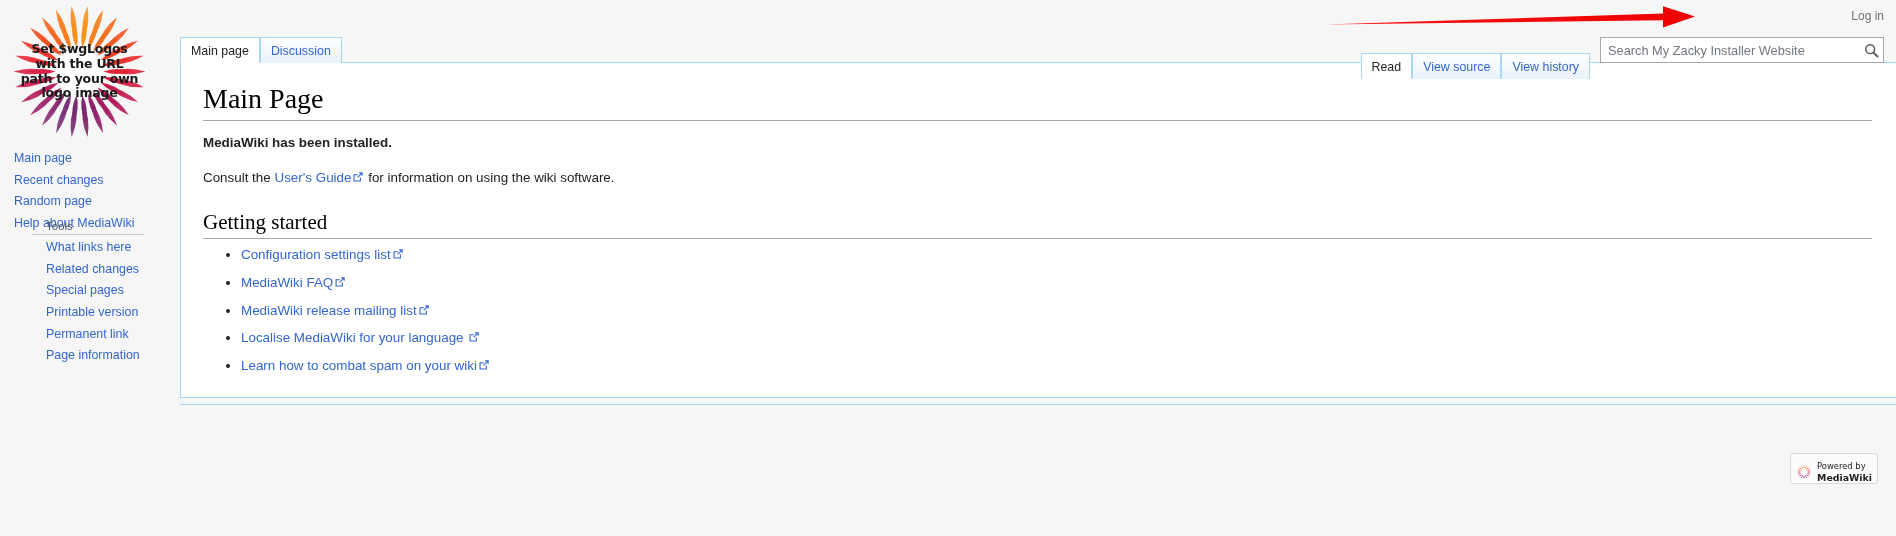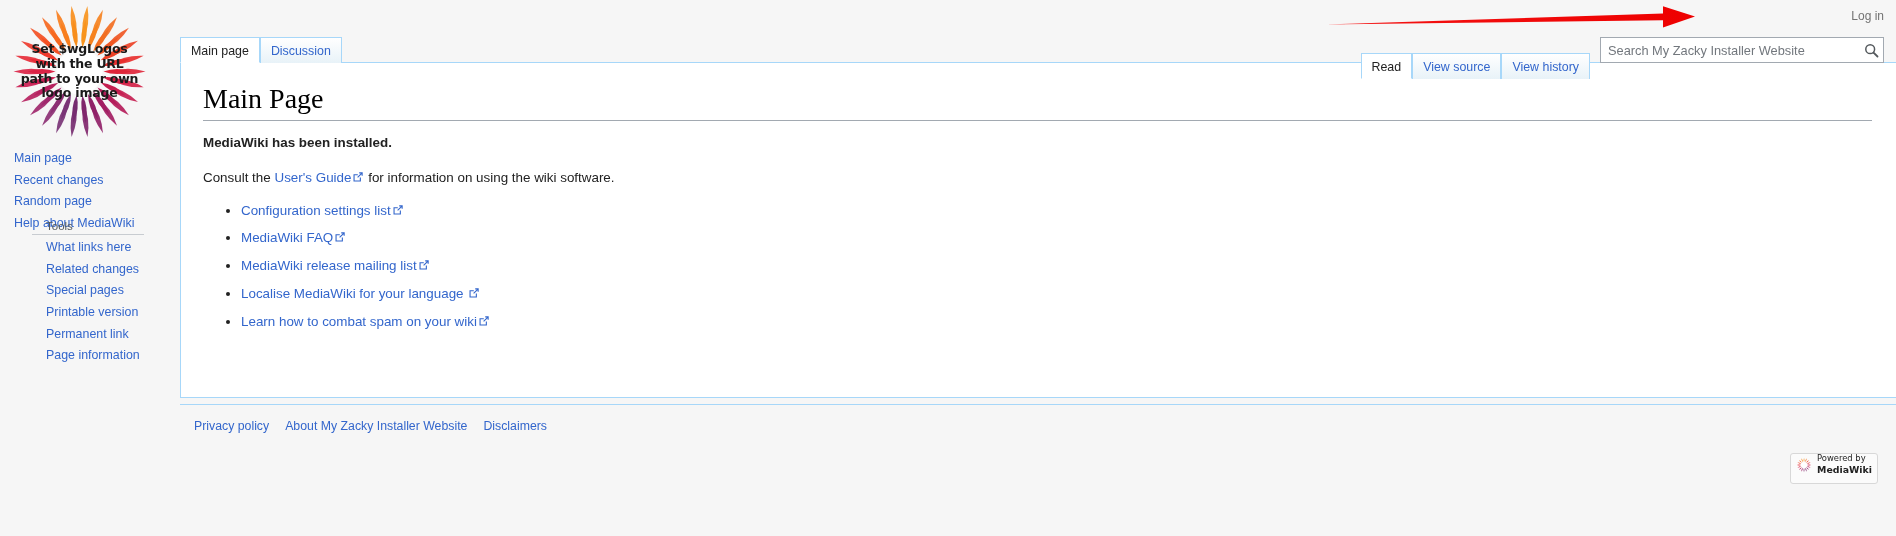--- a/index.html
+++ b/index.html
@@ -293,21 +293,21 @@
   #footer-badge {
     position: absolute;
     right: 18px;
     top: 48px;
     width: 88px;
     height: 31px;
     border: 1px solid #d8d8d8;
     border-radius: 3px;
     background: #fbfbfb;
     display: flex;
-    align-items: flex-start;
+    align-items: flex-end;
     padding: 0 5px;
     gap: 5px;
   }
   #footer-badge .badge-label {
     font-family: "DejaVu Sans", sans-serif;
     font-size: 8.4px;
     line-height: 1.18;
     color: #222;
   }
   #footer-badge .badge-label .strong {
@@ -457,20 +457,21 @@
 
     <div id="bodyContent">
 
       <p class="bold-line">MediaWiki has been installed.</p>
 
       <p><span>Consult the </span><a href="#">User's Guide</a><span class="ext-icon"><svg width="12" height="12" viewBox="0 0 12 12">
               <path d="M1.5 3.2 h4.3 v1.1 h-3.2 v5.2 h5.2 v-3.1 h1.1 v4.2 h-7.4 z" fill="#36c"></path>
               <path d="M7.2 1.3 h3.5 v3.5 h-1.1 v-1.6 l-3.6 3.6 -0.8 -0.8 3.6 -3.6 h-1.6 z" fill="#36c"></path>
             </svg></span><span> for information on using the wiki software.</span></p>
 
+      <h2 class="section-heading">Getting started</h2>
 
       <ul class="started-list">
         <li><a href="#">Configuration settings list</a><span class="ext-icon"><svg width="12" height="12" viewBox="0 0 12 12">
                 <path d="M1.5 3.2 h4.3 v1.1 h-3.2 v5.2 h5.2 v-3.1 h1.1 v4.2 h-7.4 z" fill="#36c"></path>
                 <path d="M7.2 1.3 h3.5 v3.5 h-1.1 v-1.6 l-3.6 3.6 -0.8 -0.8 3.6 -3.6 h-1.6 z" fill="#36c"></path>
               </svg></span></li>
         <li><a href="#">MediaWiki FAQ</a><span class="ext-icon"><svg width="12" height="12" viewBox="0 0 12 12">
                 <path d="M1.5 3.2 h4.3 v1.1 h-3.2 v5.2 h5.2 v-3.1 h1.1 v4.2 h-7.4 z" fill="#36c"></path>
                 <path d="M7.2 1.3 h3.5 v3.5 h-1.1 v-1.6 l-3.6 3.6 -0.8 -0.8 3.6 -3.6 h-1.6 z" fill="#36c"></path>
               </svg></span></li>
@@ -485,25 +486,20 @@
         <li><a href="#">Learn how to combat spam on your wiki</a><span class="ext-icon"><svg width="12" height="12" viewBox="0 0 12 12">
                 <path d="M1.5 3.2 h4.3 v1.1 h-3.2 v5.2 h5.2 v-3.1 h1.1 v4.2 h-7.4 z" fill="#36c"></path>
                 <path d="M7.2 1.3 h3.5 v3.5 h-1.1 v-1.6 l-3.6 3.6 -0.8 -0.8 3.6 -3.6 h-1.6 z" fill="#36c"></path>
               </svg></span></li>
       </ul>
 
     </div>
   </div>
 
   <div id="footer">
-    <ul id="footer-places">
-      <li><a href="#">Privacy policy</a></li>
-      <li><a href="#">About My Zacky Installer Website</a></li>
-      <li><a href="#">Disclaimers</a></li>
-    </ul>
 
     <div id="footer-badge">
       <svg width="22" height="22" viewBox="0 0 40 40">
         <g id="badge-petals">
             <path d="M 20.0,13.0 Q 17.9,7.6 20.0,2.0 Q 22.1,7.6 20.0,13.0 Z" fill="rgb(247,148,29)"></path>
             <path d="M 22.7,13.5 Q 22.8,7.7 26.9,3.4 Q 26.7,9.3 22.7,13.5 Z" fill="rgb(243,112,33)"></path>
             <path d="M 24.9,15.1 Q 27.3,9.7 32.7,7.3 Q 30.3,12.7 24.9,15.1 Z" fill="rgb(238,72,38)"></path>
             <path d="M 26.5,17.3 Q 30.7,13.3 36.6,13.1 Q 32.3,17.2 26.5,17.3 Z" fill="rgb(228,40,52)"></path>
             <path d="M 27.0,20.0 Q 32.4,17.9 38.0,20.0 Q 32.4,22.1 27.0,20.0 Z" fill="rgb(208,32,76)"></path>
             <path d="M 26.5,22.7 Q 32.3,22.8 36.6,26.9 Q 30.7,26.7 26.5,22.7 Z" fill="rgb(180,28,94)"></path>

